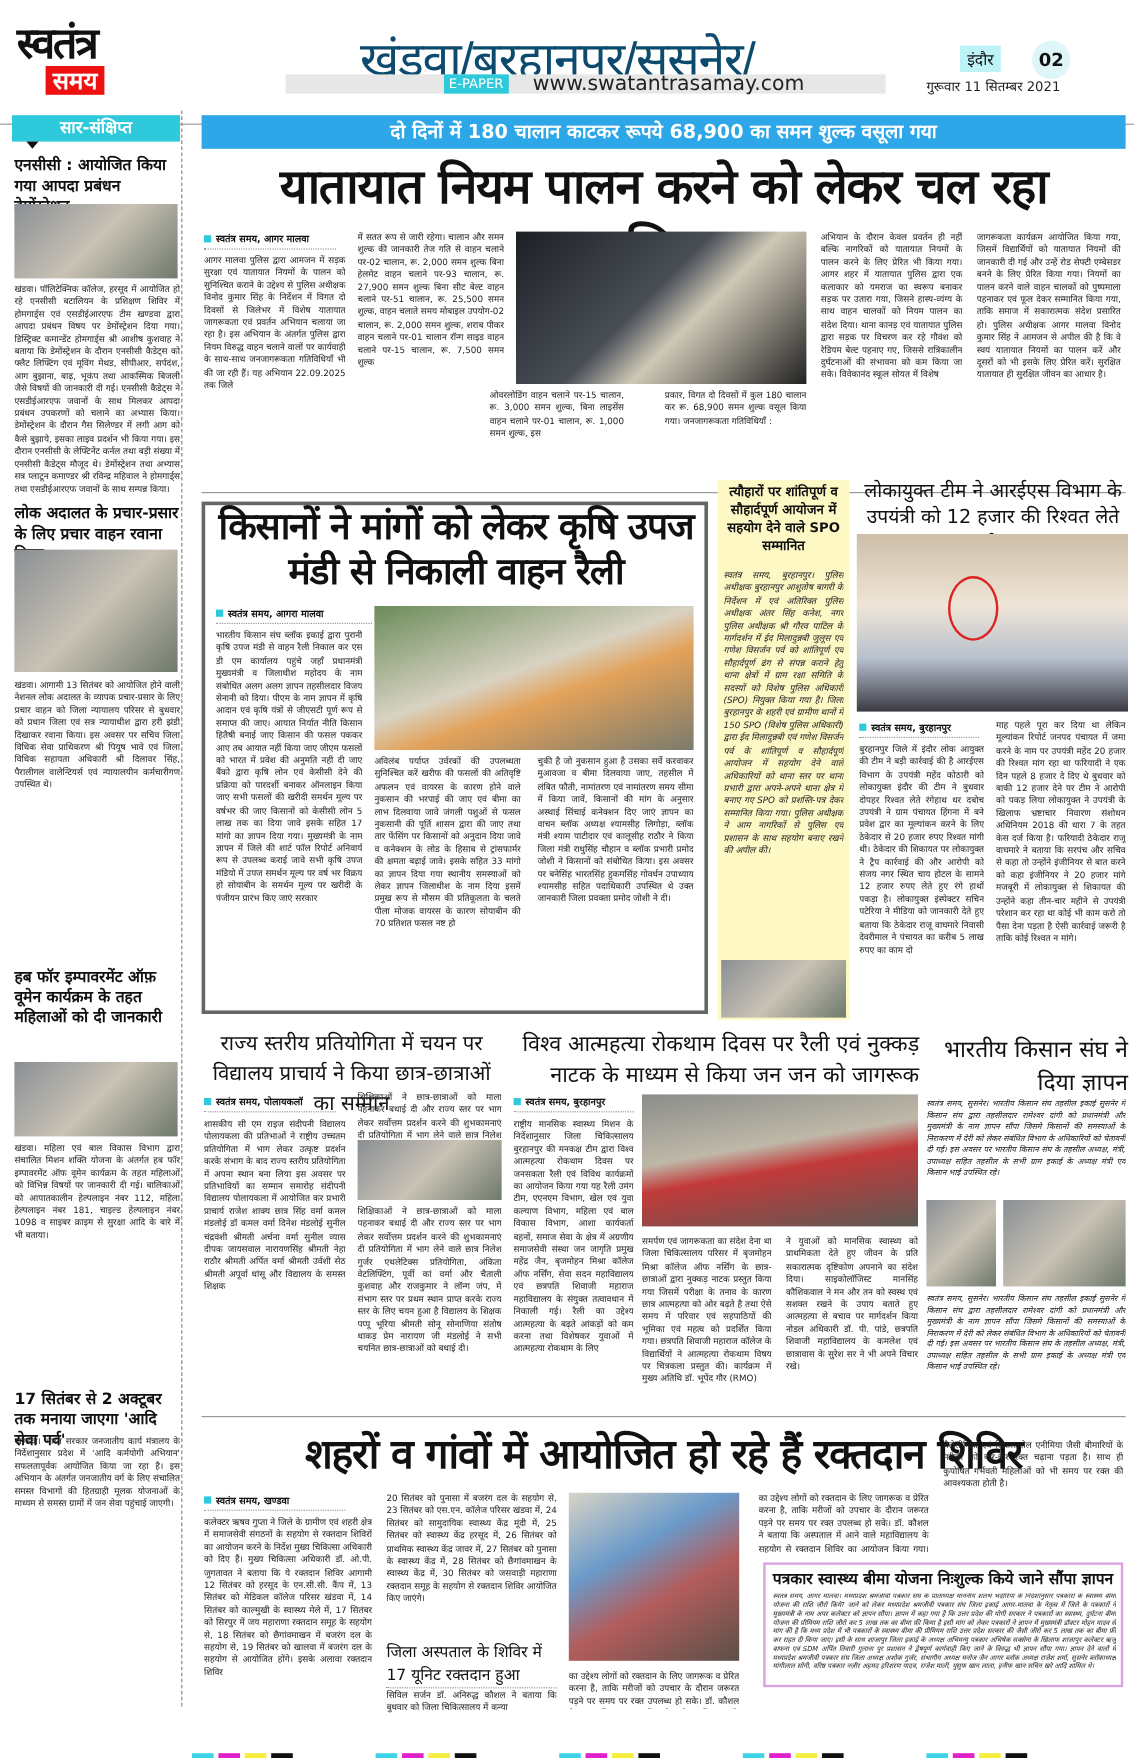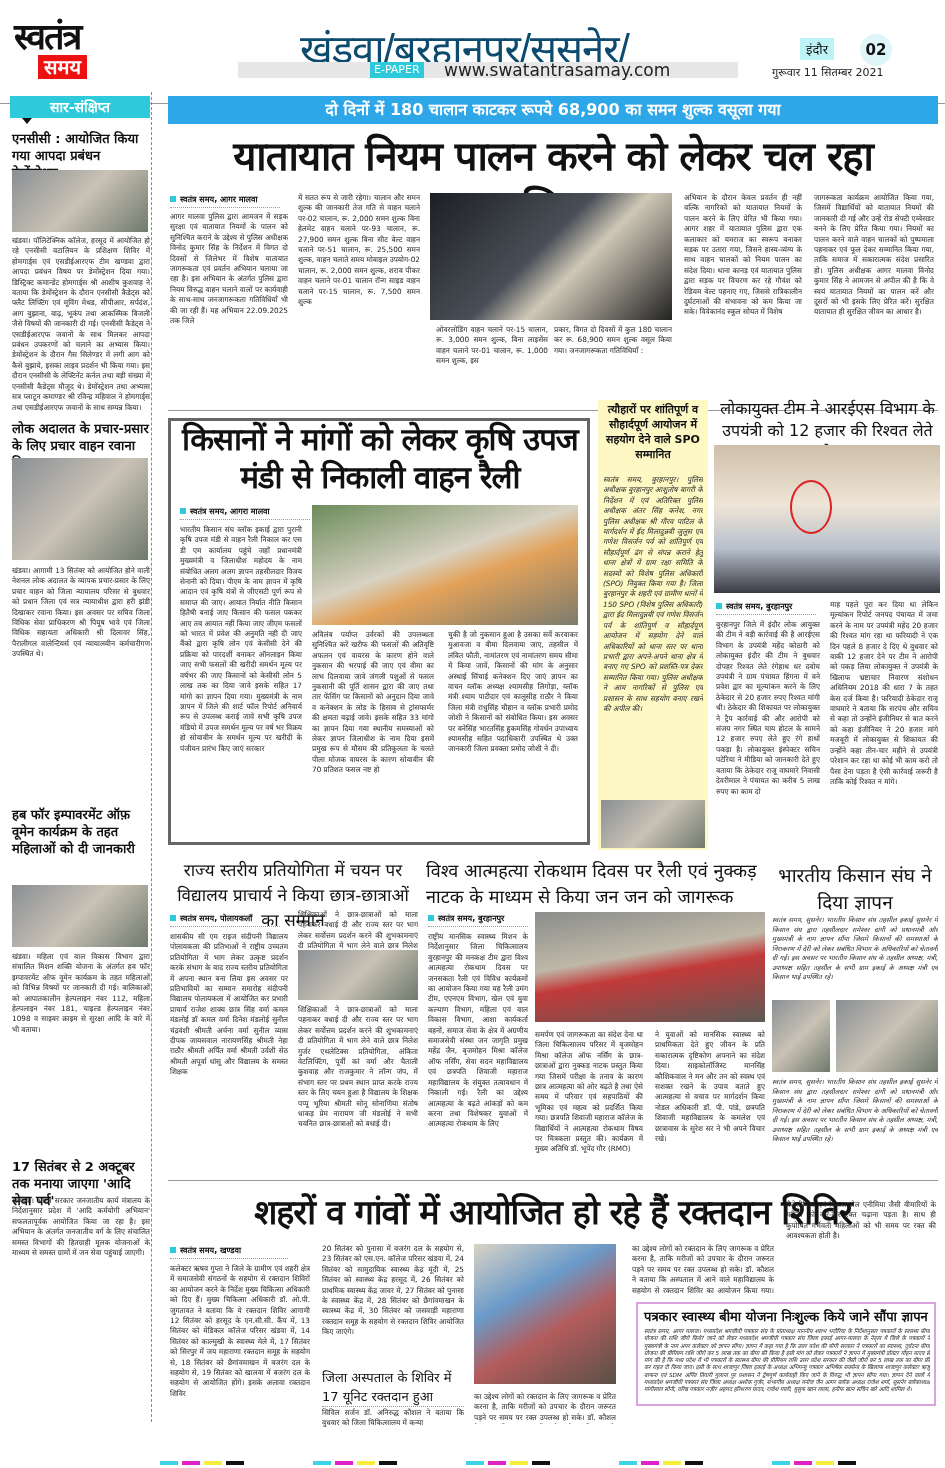--- a/index.html
+++ b/index.html
@@ -62,21 +62,21 @@
 
 <div class="abs lh" style="left:12px;top:1158px;width:138px">17 सितंबर से 2 अक्टूबर तक मनाया जाएगा 'आदि सेवा पर्व'</div>
 <div class="abs body" style="left:12px;top:1196px;width:138px;height:222px;overflow:hidden">खण्डवा। भारत सरकार जनजातीय कार्य मंत्रालय के निर्देशानुसार प्रदेश में 'आदि कर्मयोगी अभियान' सफलतापूर्वक आयोजित किया जा रहा है। इस अभियान के अंतर्गत जनजातीय वर्ग के लिए संचालित समस्त विभागों की हितग्राही मूलक योजनाओं के माध्यम से समस्त ग्रामों में जन सेवा पहुंचाई जाएगी।</div>
 
 <div class="abs band">दो दिनों में 180 चालान काटकर रूपये 68,900 का समन शुल्क वसूला गया</div>
 <div class="abs h1" style="left:168px;top:130px;width:770px;font-size:40px;line-height:52px;text-align:center">यातायात नियम पालन करने को लेकर चल रहा अभियान</div>
 <div class="abs byline" style="left:170px;top:193px;width:110px">स्वतंत्र समय, आगर मालवा</div>
 <div class="abs body" style="left:170px;top:212px;width:118px;height:190px;overflow:hidden">आगर मालवा पुलिस द्वारा आमजन में सड़क सुरक्षा एवं यातायात नियमों के पालन को सुनिश्चित कराने के उद्देश्य से पुलिस अधीक्षक विनोद कुमार सिंह के निर्देशन में विगत दो दिवसों से जिलेभर में विशेष यातायात जागरूकता एवं प्रवर्तन अभियान चलाया जा रहा है। इस अभियान के अंतर्गत पुलिस द्वारा नियम विरुद्ध वाहन चलाने वालों पर कार्यवाही के साथ-साथ जनजागरूकता गतिविधियाँ भी की जा रही हैं। यह अभियान 22.09.2025 तक जिले</div>
 <div class="abs body" style="left:298px;top:193px;width:122px;height:210px;overflow:hidden">में सतत रूप से जारी रहेगा। चालान और समन शुल्क की जानकारी तेज गति से वाहन चलाने पर-02 चालान, रू. 2,000 समन शुल्क बिना हेलमेट वाहन चलाने पर-93 चालान, रू. 27,900 समन शुल्क बिना सीट बेल्ट वाहन चलाने पर-51 चालान, रू. 25,500 समन शुल्क, वाहन चलाते समय मोबाइल उपयोग-02 चालान, रू. 2,000 समन शुल्क, शराब पीकर वाहन चलाने पर-01 चालान रॉन्ग साइड वाहन चलाने पर-15 चालान, रू. 7,500 समन शुल्क</div>
 <div class="abs photo" style="left:430px;top:193px;width:242px;height:127px;background:linear-gradient(135deg,#1c1f24,#4a4f57 45%,#cfc8b7 60%,#222)"></div>
-<div class="abs body" style="left:436px;top:325px;width:112px;height:80px;overflow:hidden">ओवरलोडिंग वाहन चलाने पर-15 चालान, रू. 3,000 समन शुल्क, बिना लाइसेंस वाहन चलाने पर-01 चालान, रू. 1,000 समन शुल्क, इस</div>
+<div class="abs body" style="left:408px;top:325px;width:112px;height:80px;overflow:hidden">ओवरलोडिंग वाहन चलाने पर-15 चालान, रू. 3,000 समन शुल्क, बिना लाइसेंस वाहन चलाने पर-01 चालान, रू. 1,000 समन शुल्क, इस</div>
 <div class="abs body" style="left:554px;top:325px;width:118px;height:80px;overflow:hidden">प्रकार, विगत दो दिवसों में कुल 180 चालान कर रू. 68,900 समन शुल्क वसूल किया गया। जनजागरूकता गतिविधियाँ :</div>
 <div class="abs body" style="left:684px;top:193px;width:118px;height:210px;overflow:hidden">अभियान के दौरान केवल प्रवर्तन ही नहीं बल्कि नागरिकों को यातायात नियमों के पालन करने के लिए प्रेरित भी किया गया। आगर शहर में यातायात पुलिस द्वारा एक कलाकार को यमराज का स्वरूप बनाकर सड़क पर उतारा गया, जिसने हास्य-व्यंग्य के साथ वाहन चालकों को नियम पालन का संदेश दिया। थाना कानड़ एवं यातायात पुलिस द्वारा सड़क पर विचरण कर रहे गौवंश को रेडियम बेल्ट पहनाए गए, जिससे रात्रिकालीन दुर्घटनाओं की संभावना को कम किया जा सके। विवेकानंद स्कूल सोयत में विशेष</div>
 <div class="abs body" style="left:814px;top:193px;width:120px;height:210px;overflow:hidden">जागरूकता कार्यक्रम आयोजित किया गया, जिसमें विद्यार्थियों को यातायात नियमों की जानकारी दी गई और उन्हें रोड सेफ्टी एम्बेसडर बनने के लिए प्रेरित किया गया। नियमों का पालन करने वाले वाहन चालकों को पुष्पमाला पहनाकर एवं फूल देकर सम्मानित किया गया, ताकि समाज में सकारात्मक संदेश प्रसारित हो। पुलिस अधीक्षक आगर मालवा विनोद कुमार सिंह ने आमजन से अपील की है कि वे स्वयं यातायात नियमों का पालन करें और दूसरों को भी इसके लिए प्रेरित करें। सुरक्षित यातायात ही सुरक्षित जीवन का आधार है।</div>
 <div class="abs hr" style="left:168px;top:410px;width:770px"></div>
 
 <div class="abs box" style="left:168px;top:418px;width:422px;height:427px"></div>
 <div class="abs h1" style="left:180px;top:420px;width:400px;font-size:31px;line-height:38px;text-align:center">किसानों ने मांगों को लेकर कृषि उपज मंडी से निकाली वाहन रैली</div>
 <div class="abs byline" style="left:180px;top:505px;width:130px">स्वतंत्र समय, आगरा मालवा</div>
 <div class="abs photo" style="left:312px;top:505px;width:266px;height:120px;background:linear-gradient(160deg,#6b8c5a,#d8d2c3 45%,#e3a25a 60%,#7b7b6d)"></div>
 <div class="abs body" style="left:180px;top:525px;width:122px;height:315px;overflow:hidden">भारतीय किसान संघ ब्लॉक इकाई द्वारा पुरानी कृषि उपज मंडी से वाहन रैली निकाल कर एस डी एम कार्यालय पहुंचे जहाँ प्रधानमंत्री मुख्यमंत्री व जिलाधीश महोदय के नाम संबोधित अलग अलग ज्ञापन तहसीलदार विजय सेनानी को दिया। पीएम के नाम ज्ञापन में कृषि आदान एवं कृषि यंत्रों से जीएसटी पूर्ण रूप से समाप्त की जाए। आयात निर्यात नीति किसान हितैषी बनाई जाए किसान की फसल पककर आए तब आयात नहीं किया जाए जीएम फसलों को भारत में प्रवेश की अनुमति नही दी जाए बैंको द्वारा कृषि लोन एवं केसीसी देने की प्रक्रिया को पारदर्शी बनाकर ऑनलाइन किया जाए सभी फसलों की खरीदी समर्थन मूल्य पर वर्षभर की जाए किसानों को केसीसी लोन 5 लाख तक का दिया जावे इसके सहित 17 मांगो का ज्ञापन दिया गया। मुख्यमंत्री के नाम ज्ञापन में जिले की शार्ट फॉल रिपोर्ट अनिवार्य रूप से उपलब्ध कराई जावे सभी कृषि उपज मंडियो में उपज समर्थन मूल्य पर वर्ष भर विक्रय हो सोयाबीन के समर्थन मूल्य पर खरीदी के पंजीयन प्रारंभ किए जाएं सरकार</div>
@@ -95,28 +95,28 @@
 <div class="abs body" style="left:716px;top:620px;width:104px;height:230px;overflow:hidden">बुरहानपुर जिले में इंदौर लोक आयुक्त की टीम ने बड़ी कार्रवाई की है आरईएस विभाग के उपयंत्री महेंद कोठारी को लोकायुक्त इंदौर की टीम ने बुधवार दोपहर रिश्वत लेते रंगेहाथ धर दबोच उपयंत्री ने ग्राम पंचायत हिंगना में बने प्रवेश द्वार का मूल्यांकन करने के लिए ठेकेदार से 20 हजार रुपए रिश्वत मांगी थी। ठेकेदार की शिकायत पर लोकायुक्त ने ट्रैप कार्रवाई की और आरोपी को संजय नगर स्थित चाय होटल के सामने 12 हजार रुपए लेते हुए रंगे हाथों पकड़ा है। लोकायुक्त इंस्पेक्टर सचिन पटेरिया ने मीडिया को जानकारी देते हुए बताया कि ठेकेदार राजू वाघमारे निवासी देवरीमाल ने पंचायत का करीब 5 लाख रुपए का काम दो</div>
 <div class="abs body" style="left:830px;top:600px;width:108px;height:250px;overflow:hidden">माह पहले पूरा कर दिया था लेकिन मूल्यांकन रिपोर्ट जनपद पंचायत में जमा करने के नाम पर उपयंत्री महेंद 20 हजार की रिश्वत मांग रहा था फरियादी ने एक दिन पहले 8 हजार दे दिए थे बुधवार को बाकी 12 हजार देने पर टीम ने आरोपी को पकड़ लिया लोकायुक्त ने उपयंत्री के खिलाफ भ्रष्टाचार निवारण संशोधन अधिनियम 2018 की धारा 7 के तहत केस दर्ज किया है। फरियादी ठेकेदार राजू वाघमारे ने बताया कि सरपंच और सचिव से कहा तो उन्होंने इंजीनियर से बात करने को कहा इंजीनियर ने 20 हजार मांगे मजबूरी में लोकायुक्त से शिकायत की उन्होंने कहा तीन-चार महीने से उपयंत्री परेशान कर रहा था कोई भी काम करो तो पैसा देना पड़ता है ऐसी कार्रवाई जरूरी है ताकि कोई रिश्वत न मांगे।</div>
 
 <div class="abs" style="left:168px;top:858px;width:250px;font-size:17px;line-height:25px;text-align:center">राज्य स्तरीय प्रतियोगिता में चयन पर विद्यालय प्राचार्य ने किया छात्र-छात्राओं का सम्मान</div>
 <div class="abs byline" style="left:170px;top:912px;width:110px">स्वतंत्र समय, पोलायकलॉ</div>
 <div class="abs body" style="left:170px;top:932px;width:118px;height:236px;overflow:hidden">शासकीय सी एम राइज संदीपनी विद्यालय पोलायकला की प्रतिभाओं ने राष्ट्रीय उच्चतम प्रतियोगिता में भाग लेकर उत्कृष्ट प्रदर्शन करके संभाग के बाद राज्य स्तरीय प्रतियोगिता में अपना स्थान बना लिया इस अवसर पर प्रतिभावियों का सम्मान समारोह संदीपनी विद्यालय पोलायकला में आयोजित कर प्रभारी प्राचार्य राजेश शाक्य छात्र सिंह वर्मा कमल मंडलोई डॉ कमल वर्मा दिनेश मंडलोई सुनील चंद्रवंशी श्रीमती अर्चना वर्मा सुनील व्यास दीपक जायसवाल नारायणसिंह श्रीमती नेहा राठौर श्रीमती अर्पित वर्मा श्रीमती उर्वशी सेठ श्रीमती अपूर्वा धांसू और विद्यालय के समस्त शिक्षक</div>
 <div class="abs body" style="left:298px;top:910px;width:120px;height:40px;overflow:hidden">शिक्षिकाओं ने छात्र-छात्राओं को माला पहनाकर बधाई दी और राज्य स्तर पर भाग लेकर सर्वोत्तम प्रदर्शन करने की शुभकामनाएं दी प्रतियोगिता में भाग लेने वाले छात्र निलेश गुर्जर एथलेटिक्स प्रतियोगिता, अंकिता वेटलिफ्टिंग, पूर्वी कां वर्मा और चैताली कुशवाह और राजकुमार ने लॉन्ग जंप, में संभाग स्तर पर प्रथम स्थान प्राप्त करके राज्य स्तर के लिए चयन हुआ है विद्यालय के शिक्षक पप्पू भूरिया श्रीमती सोनू सोनाणिया संतोष धाकड़ प्रेम नारायण जी मंडलोई ने सभी चयनित छात्र-छात्राओं को बधाई दी।</div>
 <div class="abs photo" style="left:298px;top:950px;width:120px;height:50px"></div>
 <div class="abs body" style="left:298px;top:1005px;width:120px;height:163px;overflow:hidden">शिक्षिकाओं ने छात्र-छात्राओं को माला पहनाकर बधाई दी और राज्य स्तर पर भाग लेकर सर्वोत्तम प्रदर्शन करने की शुभकामनाएं दी प्रतियोगिता में भाग लेने वाले छात्र निलेश गुर्जर एथलेटिक्स प्रतियोगिता, अंकिता वेटलिफ्टिंग, पूर्वी कां वर्मा और चैताली कुशवाह और राजकुमार ने लॉन्ग जंप, में संभाग स्तर पर प्रथम स्थान प्राप्त करके राज्य स्तर के लिए चयन हुआ है विद्यालय के शिक्षक पप्पू भूरिया श्रीमती सोनू सोनाणिया संतोष धाकड़ प्रेम नारायण जी मंडलोई ने सभी चयनित छात्र-छात्राओं को बधाई दी।</div>
 
-<div class="abs" style="left:426px;top:858px;width:340px;font-size:18px;line-height:26px;text-align:left">विश्व आत्महत्या रोकथाम दिवस पर रैली एवं नुक्कड़ नाटक के माध्यम से किया जन जन को जागरूक</div>
+<div class="abs" style="left:426px;top:858px;width:340px;font-size:18px;line-height:26px;text-align:right">विश्व आत्महत्या रोकथाम दिवस पर रैली एवं नुक्कड़ नाटक के माध्यम से किया जन जन को जागरूक</div>
 <div class="abs byline" style="left:428px;top:912px;width:100px">स्वतंत्र समय, बुरहानपुर</div>
 <div class="abs body" style="left:428px;top:932px;width:100px;height:236px;overflow:hidden">राष्ट्रीय मानसिक स्वास्थ्य मिशन के निर्देशानुसार जिला चिकित्सालय बुरहानपुर की मनकक्ष टीम द्वारा विश्व आत्महत्या रोकथाम दिवस पर जनसकता रैली एवं विविध कार्यक्रमों का आयोजन किया गया यह रैली उमंग टीम, एएनएम विभाग, खेल एवं युवा कल्याण विभाग, महिला एवं बाल विकास विभाग, आशा कार्यकर्ता बहनों, समाज सेवा के क्षेत्र में अग्रणीय समाजसेवी संस्था जन जागृति प्रमुख महेंद्र जैन, बृजमोहन मिश्रा कॉलेज ऑफ नर्सिंग, सेवा सदन महाविद्यालय एवं छत्रपति शिवाजी महाराज महाविद्यालय के संयुक्त तत्वावधान में निकाली गई। रैली का उद्देश्य आत्महत्या के बढ़ते आंकड़ों को कम करना तथा विशेषकर युवाओं में आत्महत्या रोकथाम के लिए</div>
 <div class="abs photo" style="left:535px;top:912px;width:230px;height:110px;background:linear-gradient(170deg,#8a8d8a,#bfb8a8 40%,#c23a3a 55%,#5c5a55)"></div>
 <div class="abs body" style="left:535px;top:1030px;width:108px;height:138px;overflow:hidden">समर्पण एवं जागरूकता का संदेश देना था जिला चिकित्सालय परिसर में बृजमोहन मिश्रा कॉलेज ऑफ नर्सिंग के छात्र-छात्राओं द्वारा नुक्कड़ नाटक प्रस्तुत किया गया जिसमें परीक्षा के तनाव के कारण छात्र आत्महत्या को ओर बढ़ते है तथा ऐसे समय में परिवार एवं सहपाठियों की भूमिका एवं महत्व को प्रदर्शित किया गया। छत्रपति शिवाजी महाराज कॉलेज के विद्यार्थियों ने आत्महत्या रोकथाम विषय पर चित्रकला प्रस्तुत की। कार्यक्रम में मुख्य अतिथि डॉ. भूपेंद गौर (RMO)</div>
 <div class="abs body" style="left:655px;top:1030px;width:110px;height:138px;overflow:hidden">ने युवाओं को मानसिक स्वास्थ्य को प्राथमिकता देते हुए जीवन के प्रति सकारात्मक दृष्टिकोण अपनाने का संदेश दिया। साइकोलॉजिस्ट मानसिंह कौशिकवाल ने मन और तन को स्वस्थ एवं सशक्त रखने के उपाय बताते हुए आत्महत्या से बचाव पर मार्गदर्शन किया नोडल अधिकारी डॉ. पी. पांडे, छत्रपति शिवाजी महाविद्यालय के कमलेश एवं छात्रावास के सुरेश सर ने भी अपने विचार रखे।</div>
 
-<div class="abs" style="left:770px;top:862px;width:170px;font-size:19px;line-height:27px;text-align:center">भारतीय किसान संघ ने दिया ज्ञापन</div>
+<div class="abs" style="left:770px;top:862px;width:170px;font-size:19px;line-height:27px;text-align:right">भारतीय किसान संघ ने दिया ज्ञापन</div>
 <div class="abs body" style="left:772px;top:916px;width:166px;height:80px;overflow:hidden;font-style:italic;font-size:6.6px;line-height:9.5px">स्वतंत्र समय, सुसनेर। भारतीय किसान संघ तहसील इकाई सुसनेर में किसान संघ द्वारा तहसीलदार रामेश्वर दांगी को प्रधानमंत्री और मुख्यमंत्री के नाम ज्ञापन सौंपा जिसमे किसानों की समस्याओं के निराकरण में देरी को लेकर संबंधित विभाग के अधिकारियों को चेतावनी दी गई। इस अवसर पर भारतीय किसान संघ के तहसील अध्यक्ष, मंत्री, उपाध्यक्ष सहित तहसील के सभी ग्राम इकाई के अध्यक्ष मंत्री एवं किसान भाई उपस्थित रहे।</div>
 <div class="abs photo" style="left:772px;top:1000px;width:58px;height:72px"></div>
 <div class="abs photo" style="left:836px;top:1000px;width:102px;height:72px"></div>
 <div class="abs body" style="left:772px;top:1078px;width:166px;height:90px;overflow:hidden;font-style:italic;font-size:6.6px;line-height:9.5px">स्वतंत्र समय, सुसनेर। भारतीय किसान संघ तहसील इकाई सुसनेर में किसान संघ द्वारा तहसीलदार रामेश्वर दांगी को प्रधानमंत्री और मुख्यमंत्री के नाम ज्ञापन सौंपा जिसमे किसानों की समस्याओं के निराकरण में देरी को लेकर संबंधित विभाग के अधिकारियों को चेतावनी दी गई। इस अवसर पर भारतीय किसान संघ के तहसील अध्यक्ष, मंत्री, उपाध्यक्ष सहित तहसील के सभी ग्राम इकाई के अध्यक्ष मंत्री एवं किसान भाई उपस्थित रहे।</div>
 <div class="abs hr" style="left:168px;top:1180px;width:770px"></div>
 
 <div class="abs h1" style="left:168px;top:1190px;width:770px;font-size:34px;line-height:44px;text-align:center">शहरों व गांवों में आयोजित हो रहे हैं रक्तदान शिविर</div>
 <div class="abs byline" style="left:170px;top:1244px;width:118px">स्वतंत्र समय, खण्डवा</div>
 <div class="abs body" style="left:170px;top:1264px;width:140px;height:154px;overflow:hidden">कलेक्टर ऋषव गुप्ता ने जिले के ग्रामीण एवं शहरी क्षेत्र में समाजसेवी संगठनों के सहयोग से रक्तदान शिविरों का आयोजन करने के निर्देश मुख्य चिकित्सा अधिकारी को दिए हैं। मुख्य चिकित्सा अधिकारी डॉ. ओ.पी. जुगतावत ने बताया कि ये रक्तदान शिविर आगामी 12 सितंबर को हरसूद के एन.सी.सी. कैंप में, 13 सितंबर को मेडिकल कॉलेज परिसर खंडवा में, 14 सितंबर को काल्मुखी के स्वास्थ्य मेले में, 17 सितंबर को सिरपुर में जय महाराणा रक्तदान समूह के सहयोग से, 18 सितंबर को छैगांवमाखन में बजरंग दल के सहयोग से, 19 सितंबर को खालवा में बजरंग दल के सहयोग से आयोजित होंगे। इसके अलावा रक्तदान शिविर</div>
 <div class="abs body" style="left:322px;top:1244px;width:142px;height:112px;overflow:hidden">20 सितंबर को पुनासा में बजरंग दल के सहयोग से, 23 सितंबर को एस.एन. कॉलेज परिसर खंडवा में, 24 सितंबर को सामुदायिक स्वास्थ्य केंद्र मूंदी में, 25 सितंबर को स्वास्थ्य केंद्र हरसूद में, 26 सितंबर को प्राथमिक स्वास्थ्य केंद्र जावर में, 27 सितंबर को पुनासा के स्वास्थ्य केंद्र में, 28 सितंबर को छैगांवमाखन के स्वास्थ्य केंद्र में, 30 सितंबर को जसवाड़ी महाराणा रक्तदान समूह के सहयोग से रक्तदान शिविर आयोजित किए जाएंगे।</div>

